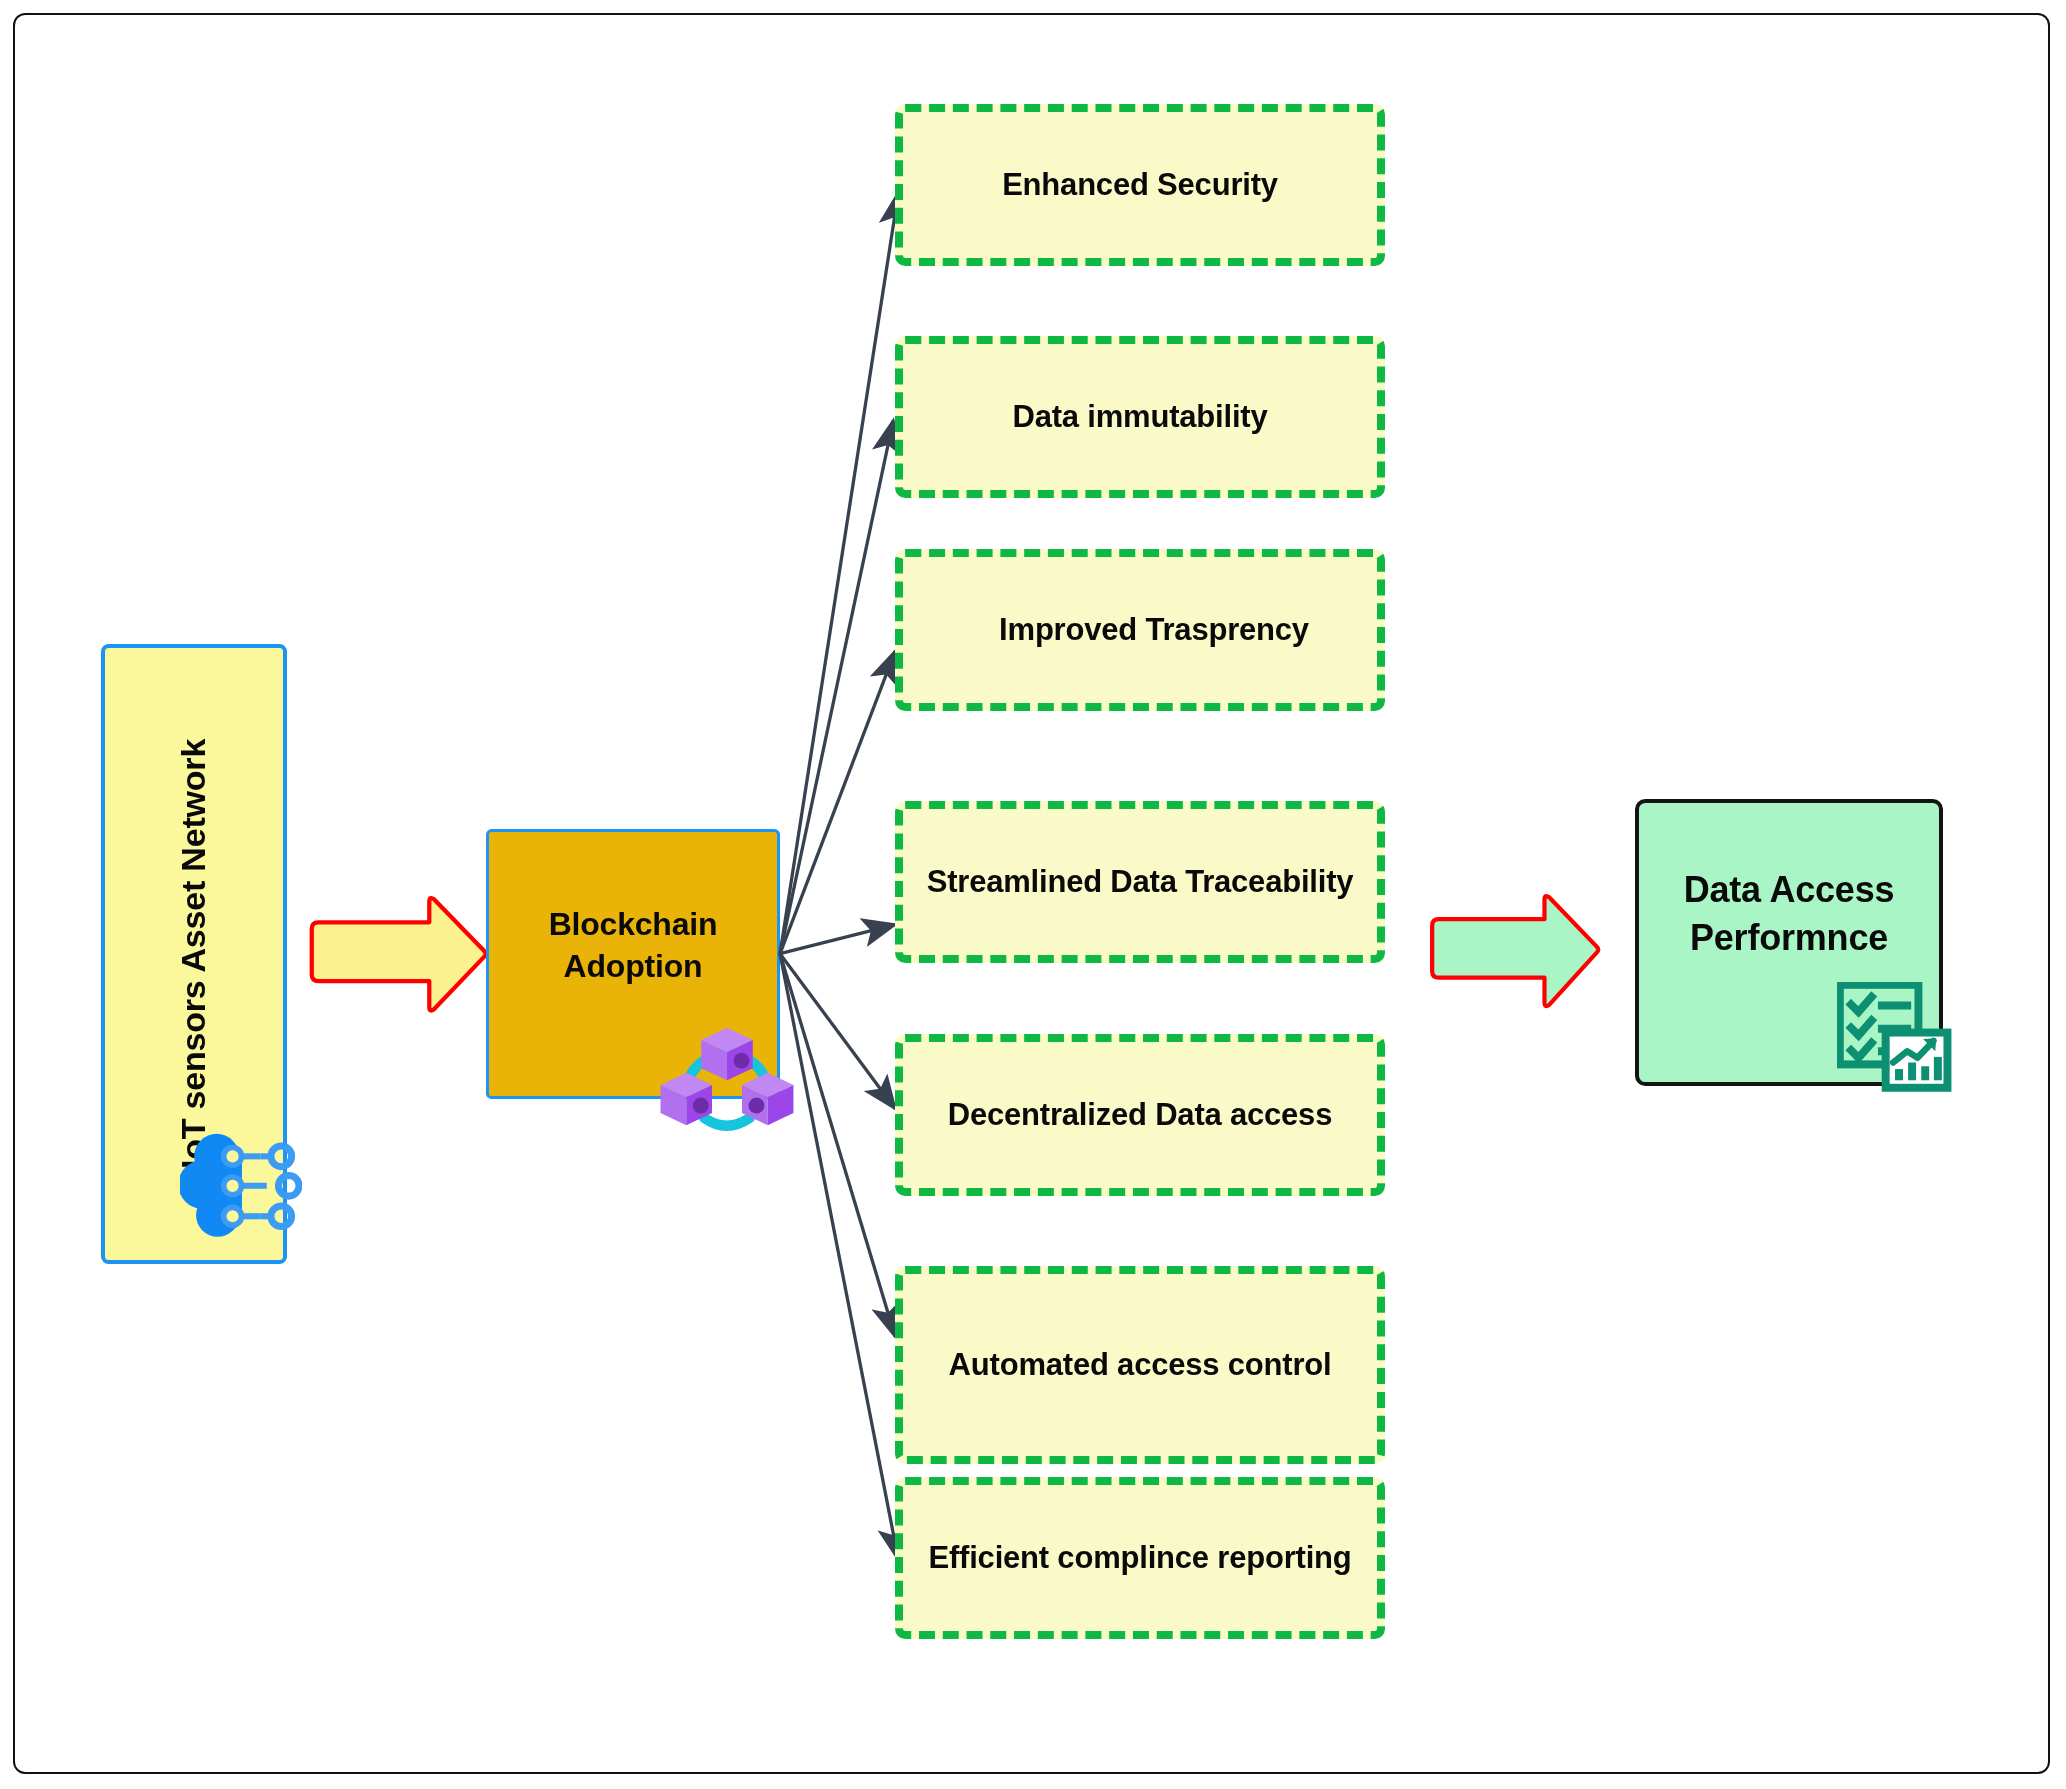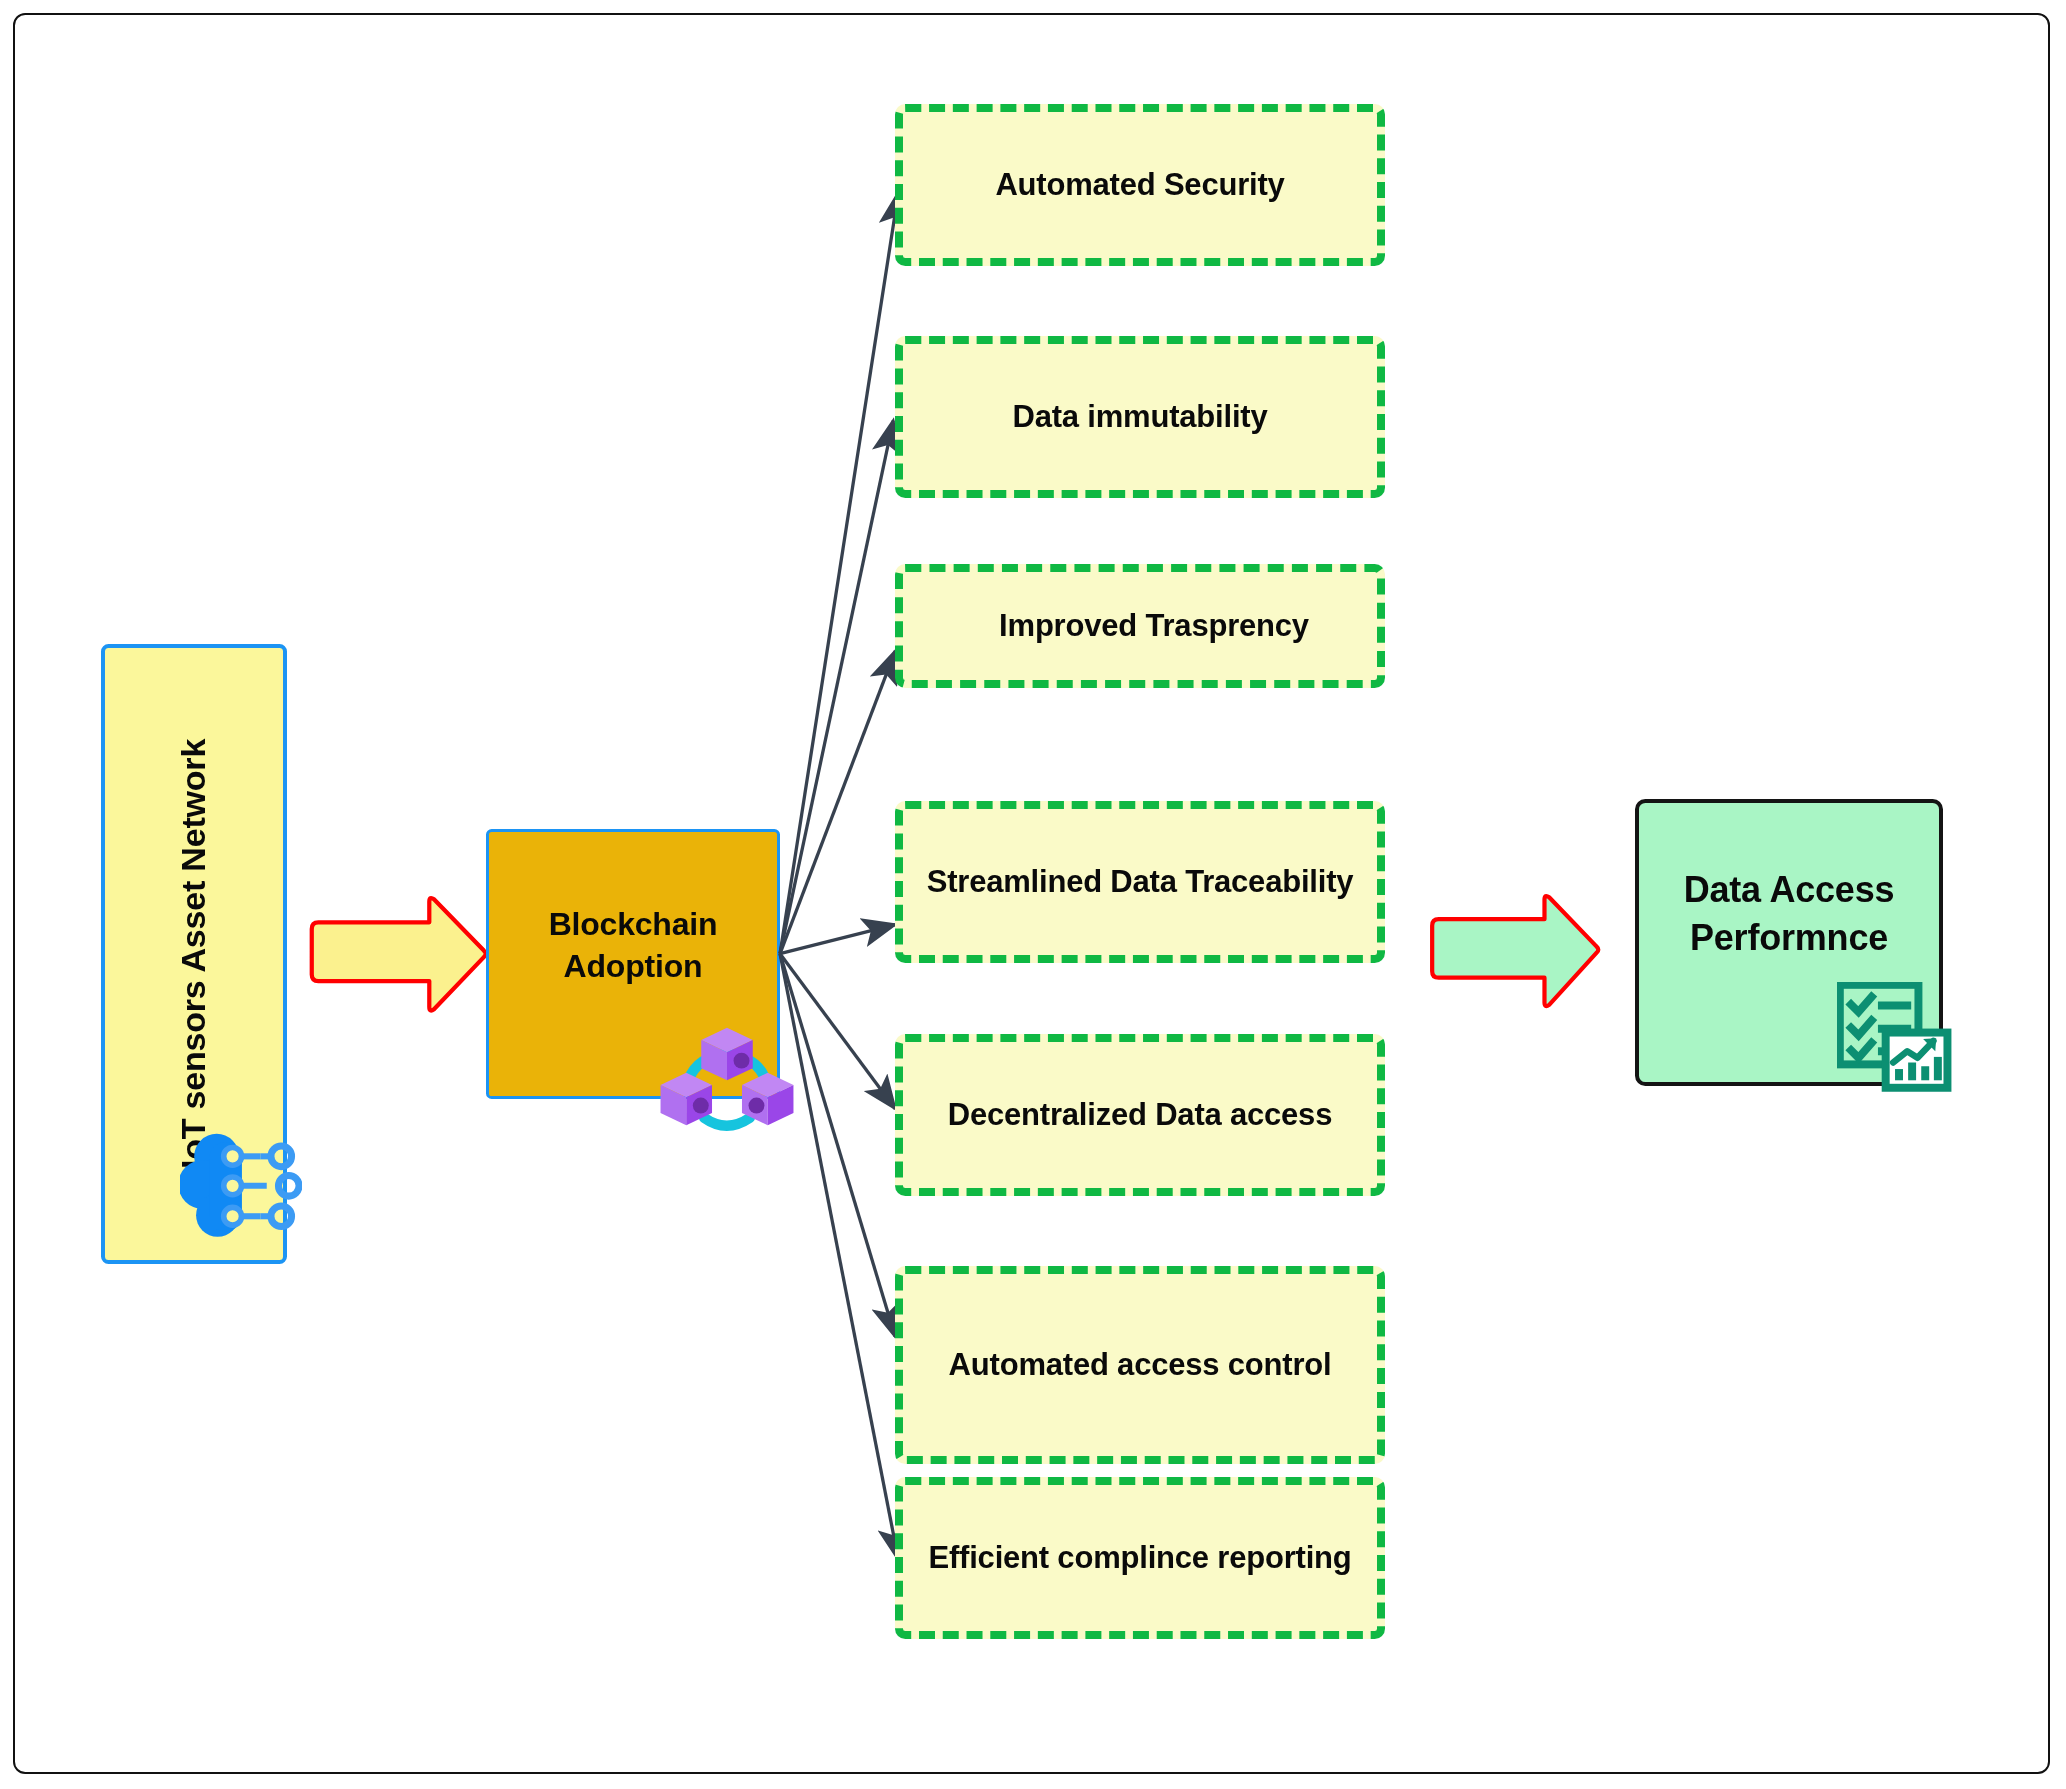--- a/index.html
+++ b/index.html
@@ -244,28 +244,28 @@
       <line x1="1660" y1="2030" x2="1901" y2="895"></line>
       <line x1="1660" y1="2030" x2="1905" y2="1386"></line>
       <line x1="1660" y1="2030" x2="1905" y2="1968"></line>
       <line x1="1660" y1="2030" x2="1905" y2="2360"></line>
       <line x1="1660" y1="2030" x2="1905" y2="2845"></line>
       <line x1="1660" y1="2030" x2="1912" y2="3320"></line>
     </g>
   </svg>
 
   <div class="benefit-box" style="left:895px; top:104px; height:162px;">
-    <div class="benefit-label">Automated Security</div>
+    <div class="benefit-label">Enhanced Security</div>
   </div>
 
   <div class="benefit-box" style="left:895px; top:336px; height:162px;">
     <div class="benefit-label">Data immutability</div>
   </div>
 
-  <div class="benefit-box" style="left:895px; top:564px; height:124px;padding-left:28px;">
+  <div class="benefit-box" style="left:895px; top:549px; height:162px;padding-left:28px;">
     <div class="benefit-label">Improved Trasprency</div>
   </div>
 
   <div class="benefit-box" style="left:895px; top:801px; height:162px;">
     <div class="benefit-label">Streamlined Data Traceability</div>
   </div>
 
   <div class="benefit-box" style="left:895px; top:1034px; height:162px;">
     <div class="benefit-label">Decentralized Data access</div>
   </div>

